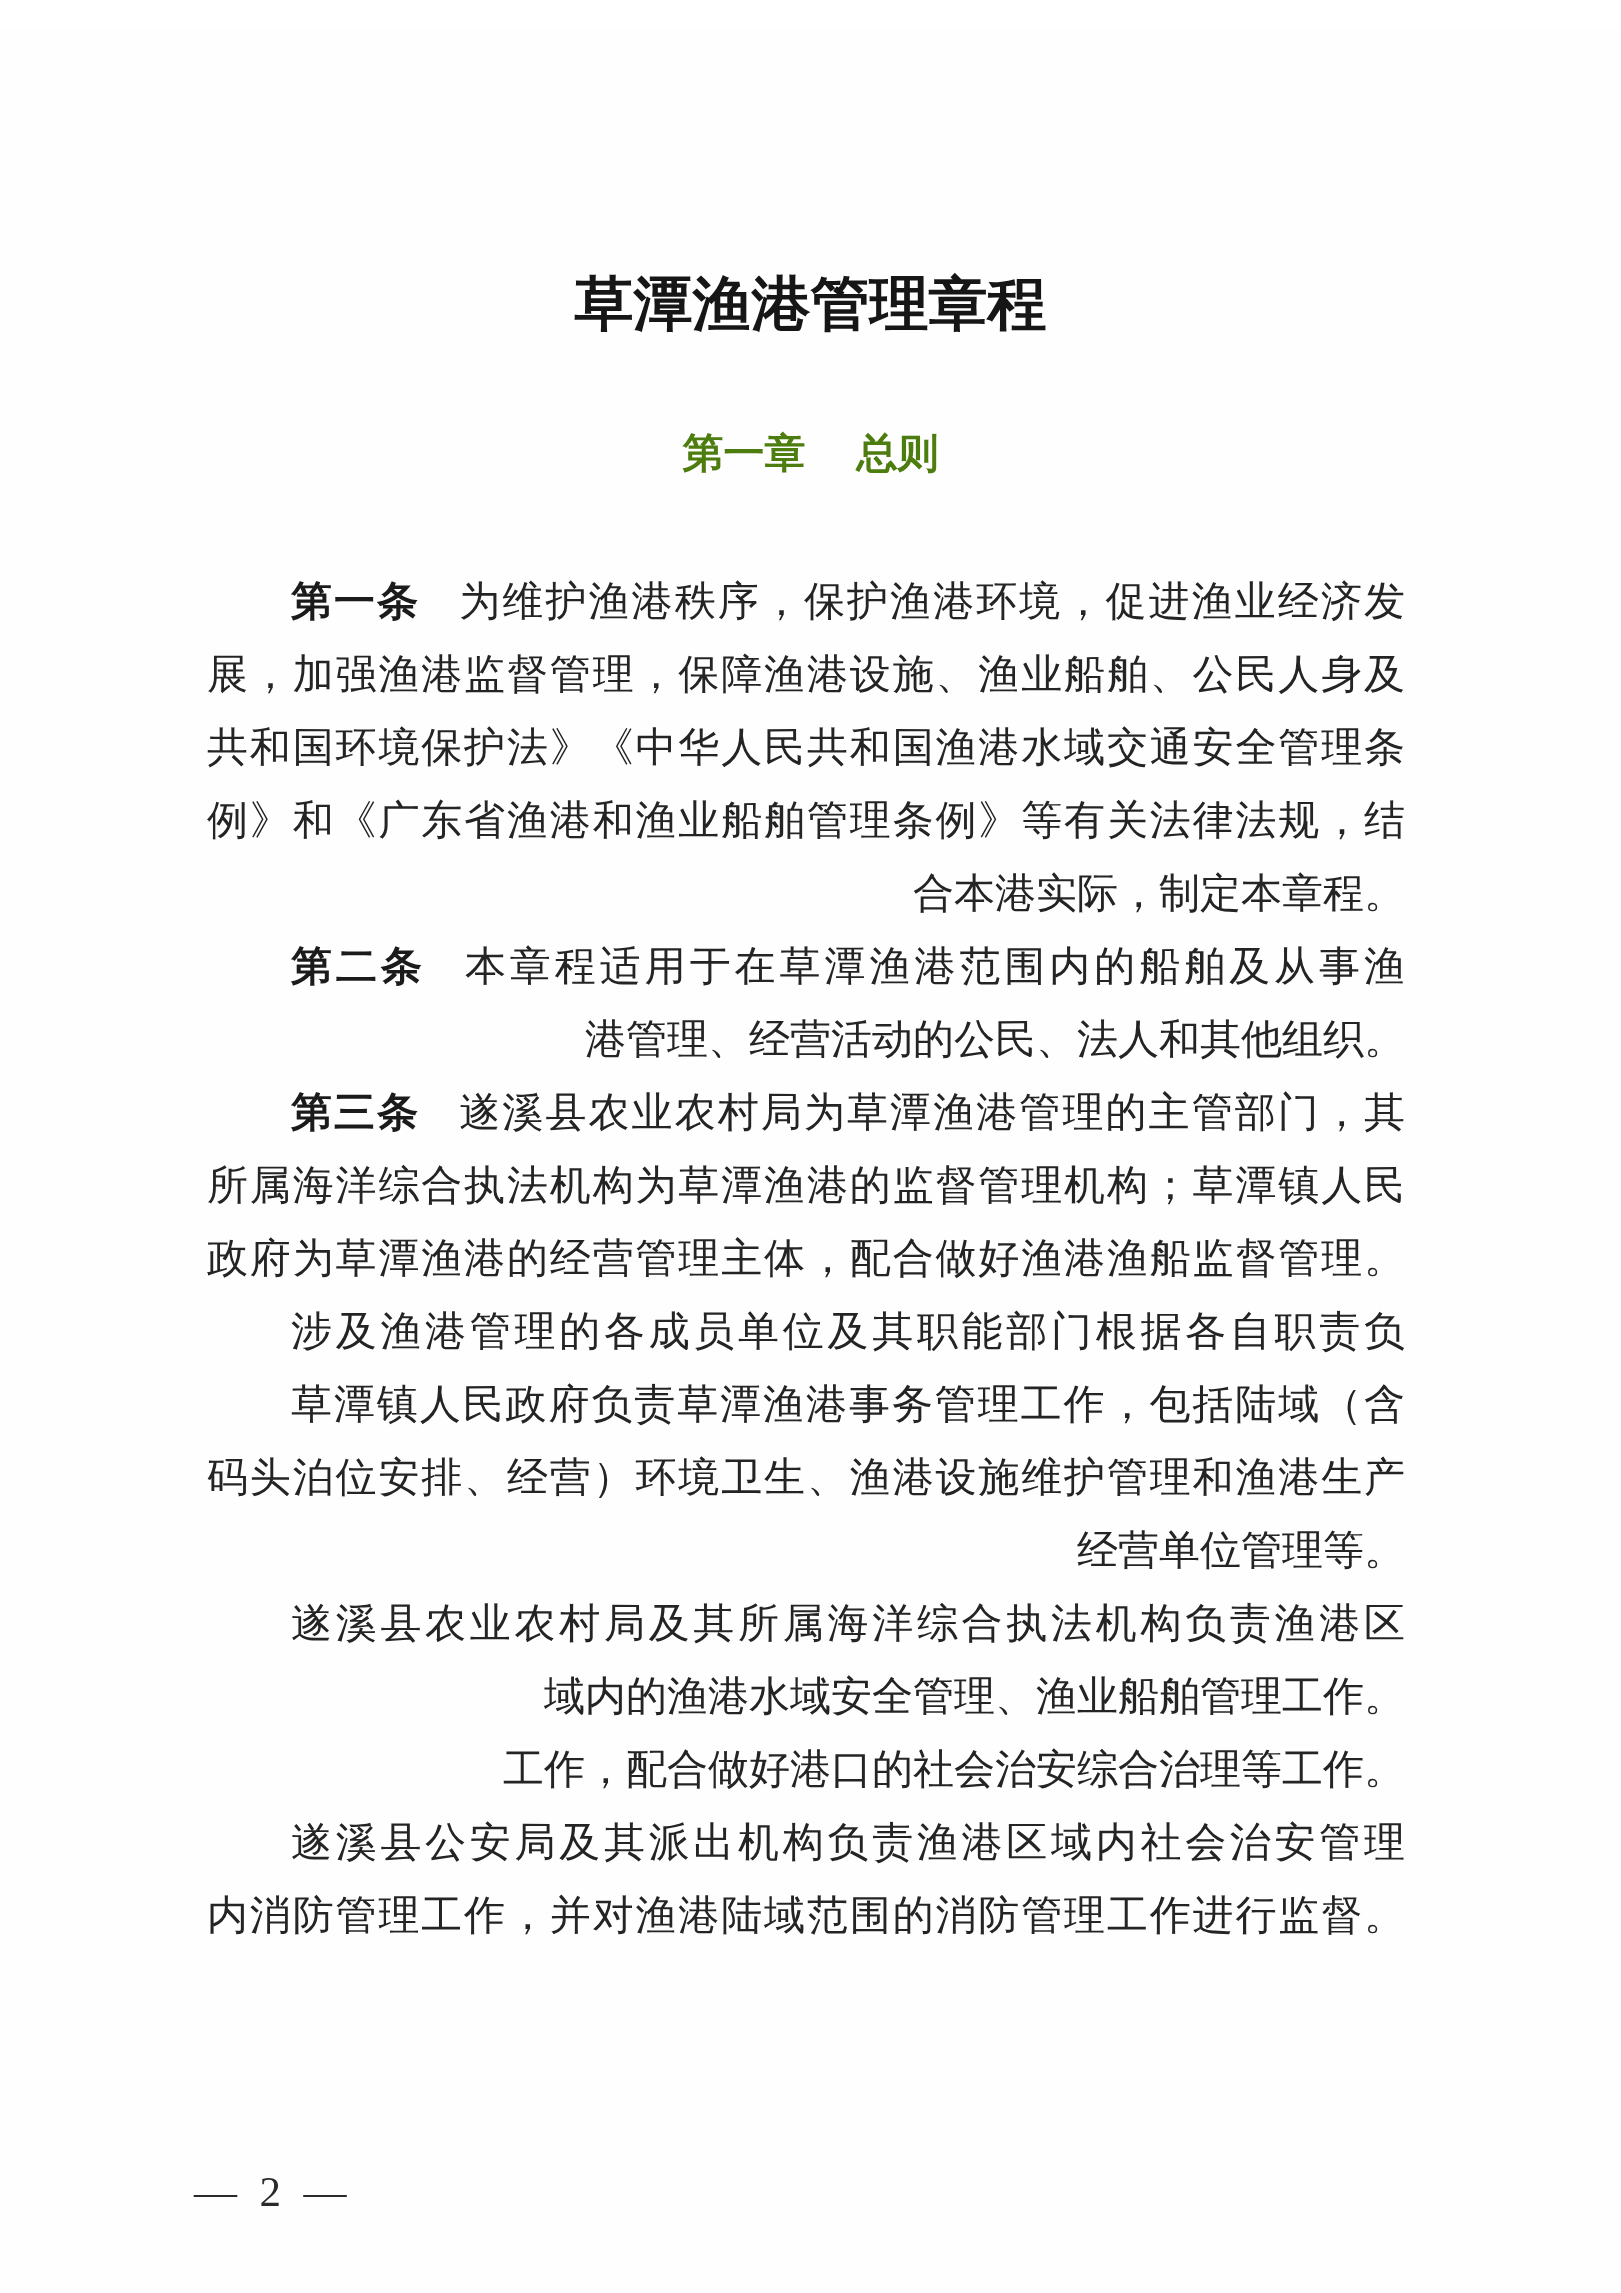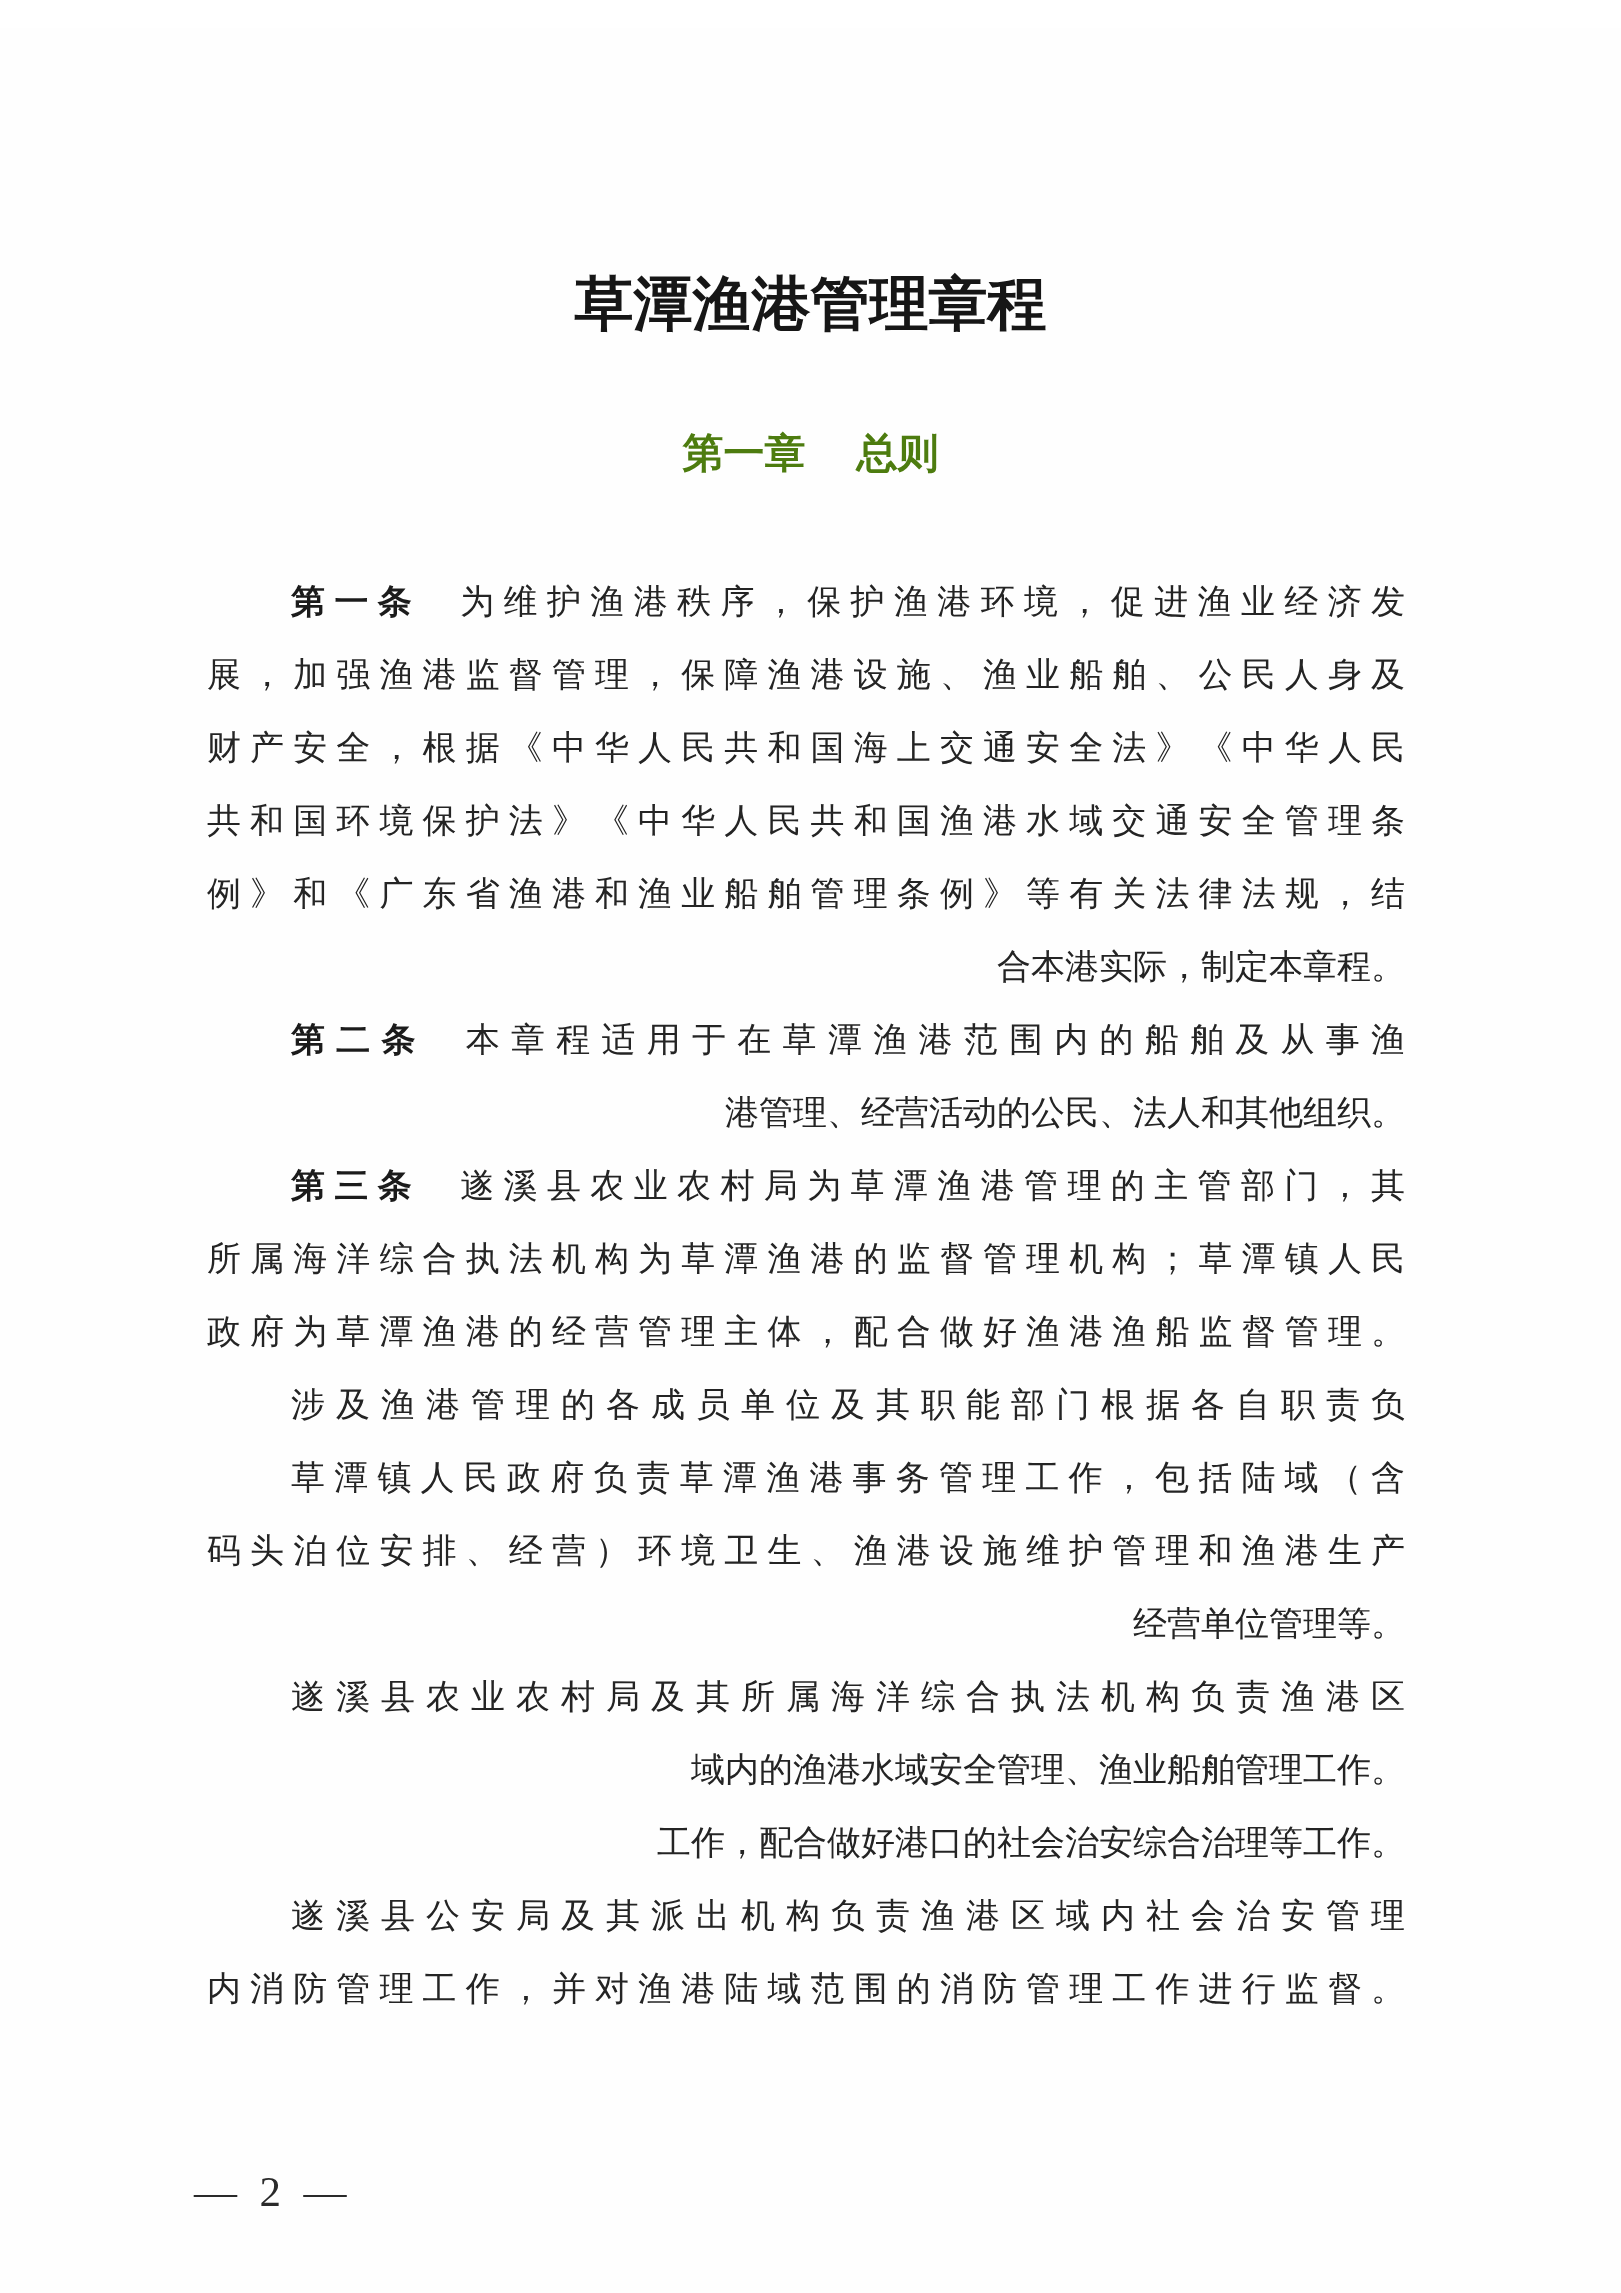--- a/index.html
+++ b/index.html
@@ -44,21 +44,21 @@
   }
   .chapter .chapter-name {
     margin-left: 51px;
   }
   .doc-body {
     position: absolute;
     top: 537px;
     left: 207px;
     width: 1198px;
     font-family: "Liberation Serif", serif;
-    font-size: 34px;
+    font-size: 41px;
     color: #242424;
   }
   .line {
     height: 73px;
     line-height: 73px;
     text-align: right;
   }
   .line.fill {
     text-align: justify;
     text-align-last: justify;
@@ -90,21 +90,20 @@
 
   <h1 class="doc-title">草潭渔港管理章程</h1>
 
   <div class="chapter">
     <span>第一章</span><span class="chapter-name">总则</span>
   </div>
 
   <div class="doc-body">
       <div class="line indent fill"><span class="art">第一条</span><span>为维护渔港秩序，保护渔港环境，促进渔业经济发</span></div>
       <div class="line fill"><span>展，加强渔港监督管理，保障渔港设施、渔业船舶、公民人身及</span></div>
-      <div class="line fill"><span>财产安全，根据《中华人民共和国海上交通安全法》《中华人民</span></div>
       <div class="line fill"><span>共和国环境保护法》《中华人民共和国渔港水域交通安全管理条</span></div>
       <div class="line fill"><span>例》和《广东省渔港和渔业船舶管理条例》等有关法律法规，结</span></div>
       <div class="line"><span>合本港实际，制定本章程。</span></div>
       <div class="line indent fill"><span class="art">第二条</span><span>本章程适用于在草潭渔港范围内的船舶及从事渔</span></div>
       <div class="line"><span>港管理、经营活动的公民、法人和其他组织。</span></div>
       <div class="line indent fill"><span class="art">第三条</span><span>遂溪县农业农村局为草潭渔港管理的主管部门，其</span></div>
       <div class="line fill"><span>所属海洋综合执法机构为草潭渔港的监督管理机构；草潭镇人民</span></div>
       <div class="line fill"><span>政府为草潭渔港的经营管理主体，配合做好渔港渔船监督管理。</span></div>
       <div class="line indent fill"><span>涉及渔港管理的各成员单位及其职能部门根据各自职责负</span></div>
       <div class="line indent fill"><span>草潭镇人民政府负责草潭渔港事务管理工作，包括陆域（含</span></div>

